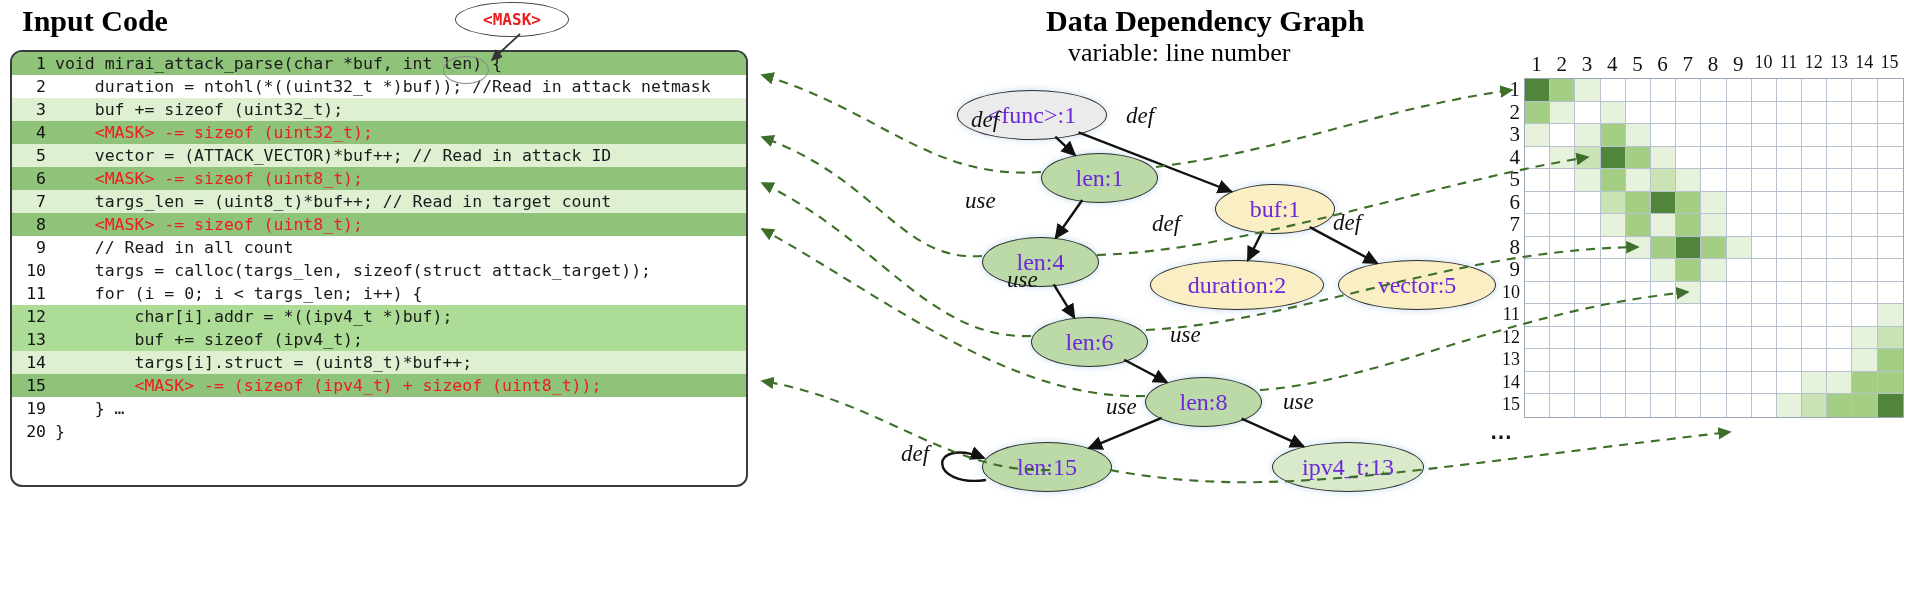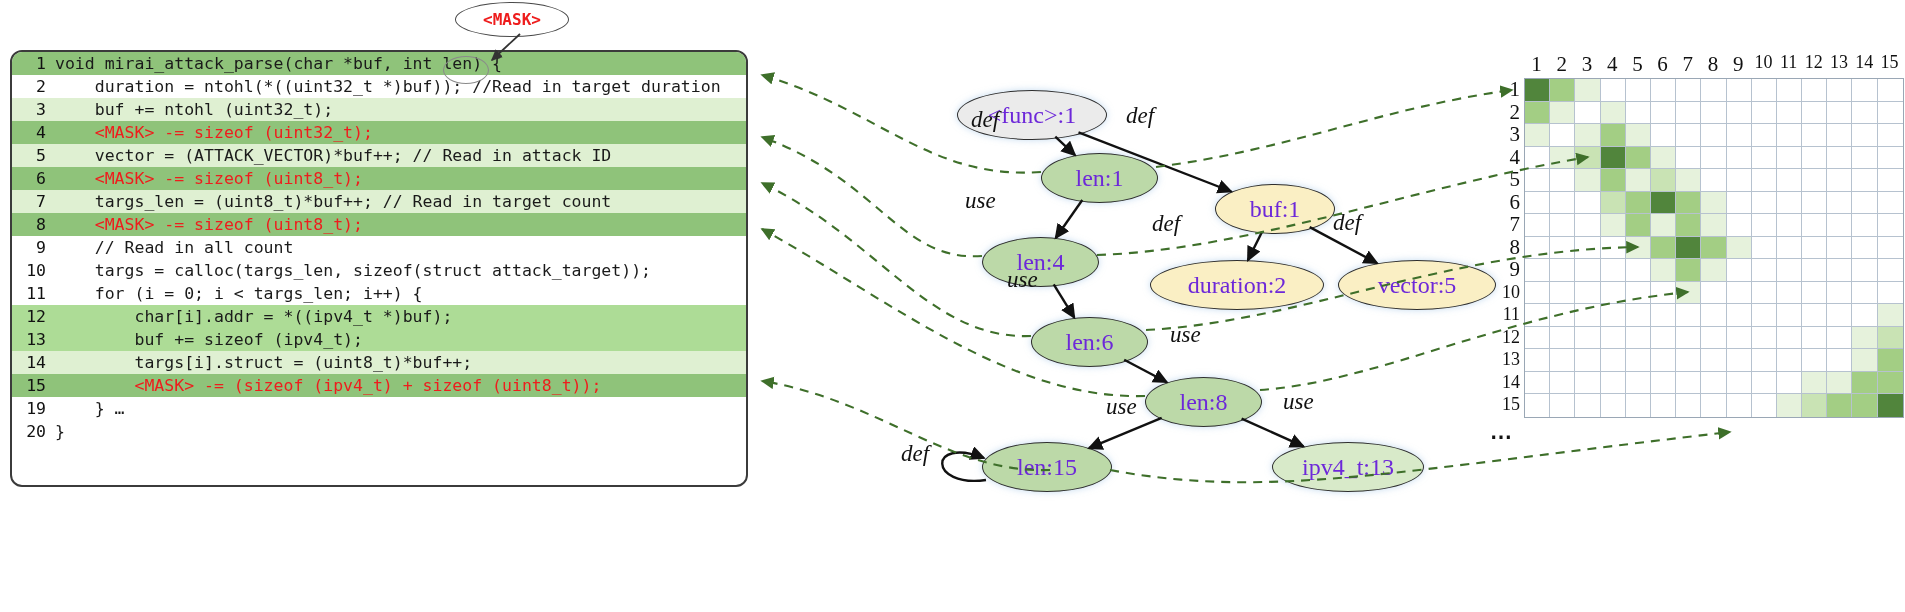--- a/index.html
+++ b/index.html
@@ -106,27 +106,30 @@
   #row-ellipsis{
     position:absolute;left:1490px;top:424px;font-size:22px;font-weight:bold;
     font-family:"Liberation Serif",serif;color:#111;letter-spacing:1px;
   }
 </style>
 </head>
 <body>
 
 <div class="stage">
 
+  <div class="panel-title" id="title-input-code">Input Code</div>
+  <div class="panel-title" id="title-ddg">Data Dependency Graph</div>
+  <div id="subtitle-ddg">variable: line number</div>
 
   <div id="mask-bubble">&lt;MASK&gt;</div>
 
   <div id="code-box">
       <div class="code-line hl-dark"><span class="ln">1</span><span class="ctext">void mirai_attack_parse(char *buf, int len) {</span></div>
-      <div class="code-line hl-none"><span class="ln">2</span><span class="ctext">    duration = ntohl(*((uint32_t *)buf)); //Read in target duration</span></div>
-      <div class="code-line hl-light"><span class="ln">3</span><span class="ctext">    buf += ntohl (uint32_t);</span></div>
+      <div class="code-line hl-none"><span class="ln">2</span><span class="ctext">    duration = ntohl(*((uint32_t *)buf)); //Read in attack netmask</span></div>
+      <div class="code-line hl-light"><span class="ln">3</span><span class="ctext">    buf += sizeof (uint32_t);</span></div>
       <div class="code-line hl-dark"><span class="ln">4</span><span class="ctext"><span class="mask">    &lt;MASK&gt; -= sizeof (uint32_t);</span></span></div>
       <div class="code-line hl-light"><span class="ln">5</span><span class="ctext">    vector = (ATTACK_VECTOR)*buf++; // Read in attack ID</span></div>
       <div class="code-line hl-dark"><span class="ln">6</span><span class="ctext"><span class="mask">    &lt;MASK&gt; -= sizeof (uint8_t);</span></span></div>
       <div class="code-line hl-light"><span class="ln">7</span><span class="ctext">    targs_len = (uint8_t)*buf++; // Read in target count</span></div>
       <div class="code-line hl-dark"><span class="ln">8</span><span class="ctext"><span class="mask">    &lt;MASK&gt; -= sizeof (uint8_t);</span></span></div>
       <div class="code-line hl-none"><span class="ln">9</span><span class="ctext">    // Read in all count</span></div>
       <div class="code-line hl-none"><span class="ln">10</span><span class="ctext">    targs = calloc(targs_len, sizeof(struct attack_target));</span></div>
       <div class="code-line hl-none"><span class="ln">11</span><span class="ctext">    for (i = 0; i &lt; targs_len; i++) {</span></div>
       <div class="code-line hl-mid"><span class="ln">12</span><span class="ctext">        char[i].addr = *((ipv4_t *)buf);</span></div>
       <div class="code-line hl-mid"><span class="ln">13</span><span class="ctext">        buf += sizeof (ipv4_t);</span></div>

